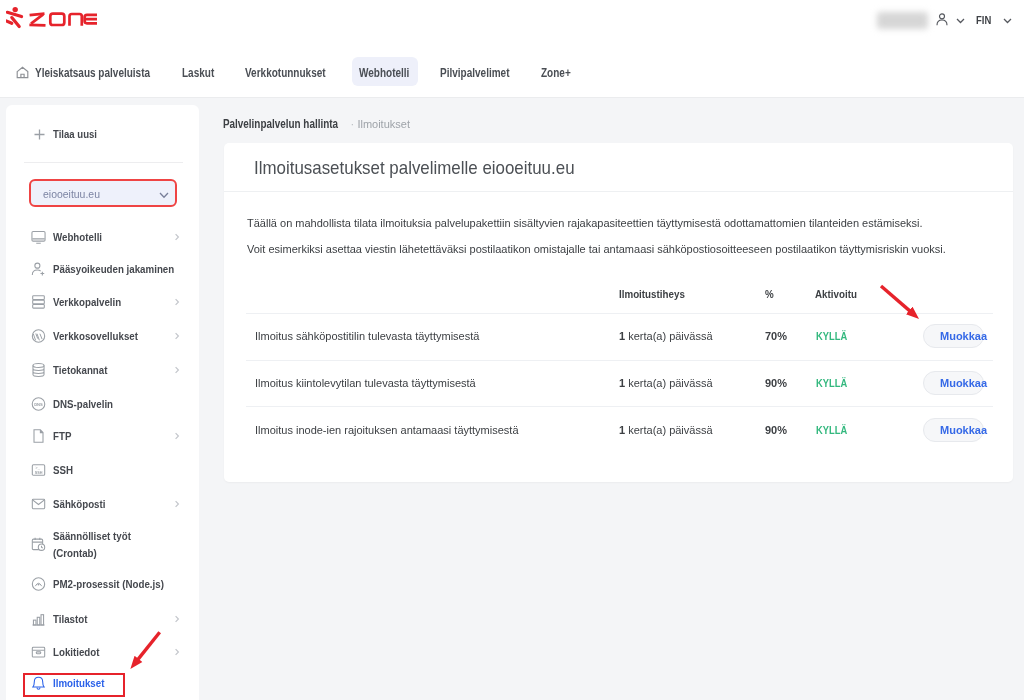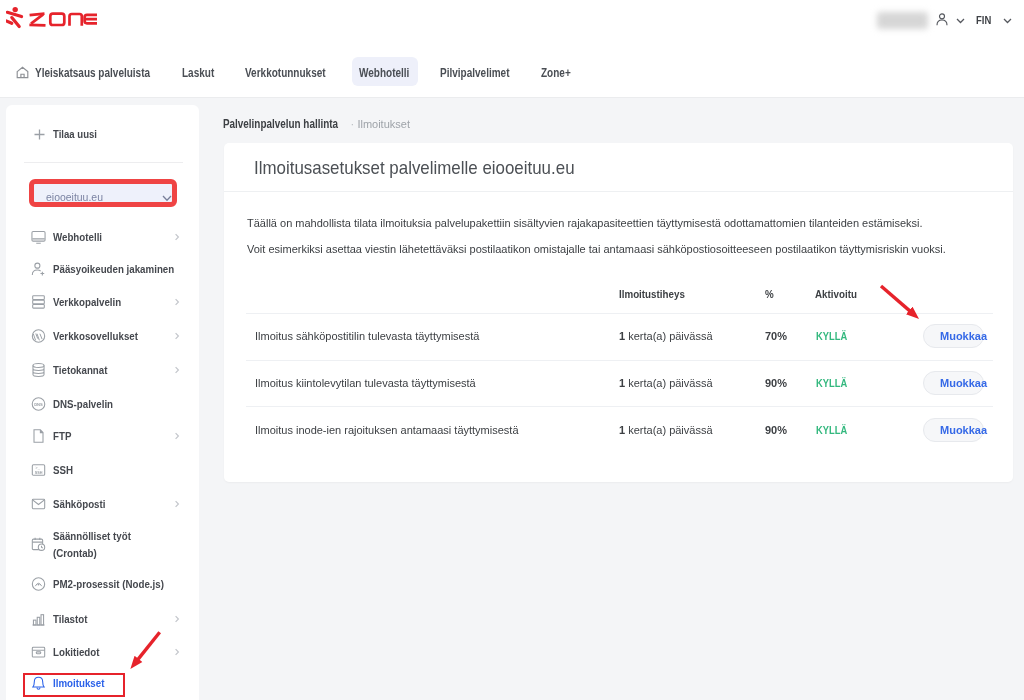--- a/index.html
+++ b/index.html
@@ -76,21 +76,21 @@
   <div class="navitem" style="left:540.6px;"><span class="cx" style="transform:scaleX(0.8)">Zone+</span></div>
 </div>
 
 <div id="sidebar">
 
   <svg class="abs" style="left:27.5px;top:23.5px" width="11" height="11" viewBox="0 0 11 11" stroke="#9ba0a6" stroke-width="1.3">
       <path d="M5.5 0.5 L5.5 10.5 M0.5 5.5 L10.5 5.5"></path>
     </svg>
   <div class="abs" style="left:46.5px;top:22.5px;font-size:11px;font-weight:700;color:#45484e;"><span class="cx" style="transform:scaleX(0.87)">Tilaa uusi</span></div>
   <div class="abs" style="left:18px;top:57px;width:159px;height:1px;background:#ededef;"></div>
-  <div class="abs" style="left:22.5px;top:73.5px;width:148.5px;height:28.5px;background:#eef1fb;border:5px solid #ef4444;border-radius:6px;">
+  <div class="abs" style="left:22.5px;top:73.5px;width:148.5px;height:28.5px;background:#eef1fb;border:2px solid #ef4444;border-radius:6px;">
     <div class="abs" style="left:12px;top:7px;font-size:11px;color:#7c84a3;"><span class="cx" style="transform:scaleX(0.95)">eiooeituu.eu</span></div>
     <svg class="abs" style="left:128px;top:11px" width="10" height="7" viewBox="0 0 10 7" fill="none" stroke="#787f99" stroke-width="1.3">
         <path d="M1 1 L5 5.2 L9 1"></path>
       </svg>
   </div>
 <div class="sideitem" style="top:114.5px;">
       <svg class="icon" viewBox="0 0 16 16" fill="none" stroke="#9ba0a6" stroke-width="1.15">
         <rect x="1" y="2.2" width="14" height="10.2" rx="1.3"></rect>
         <line x1="1.4" y1="10" x2="14.6" y2="10"></line>
         <line x1="5.6" y1="14.6" x2="10.4" y2="14.6"></line>

